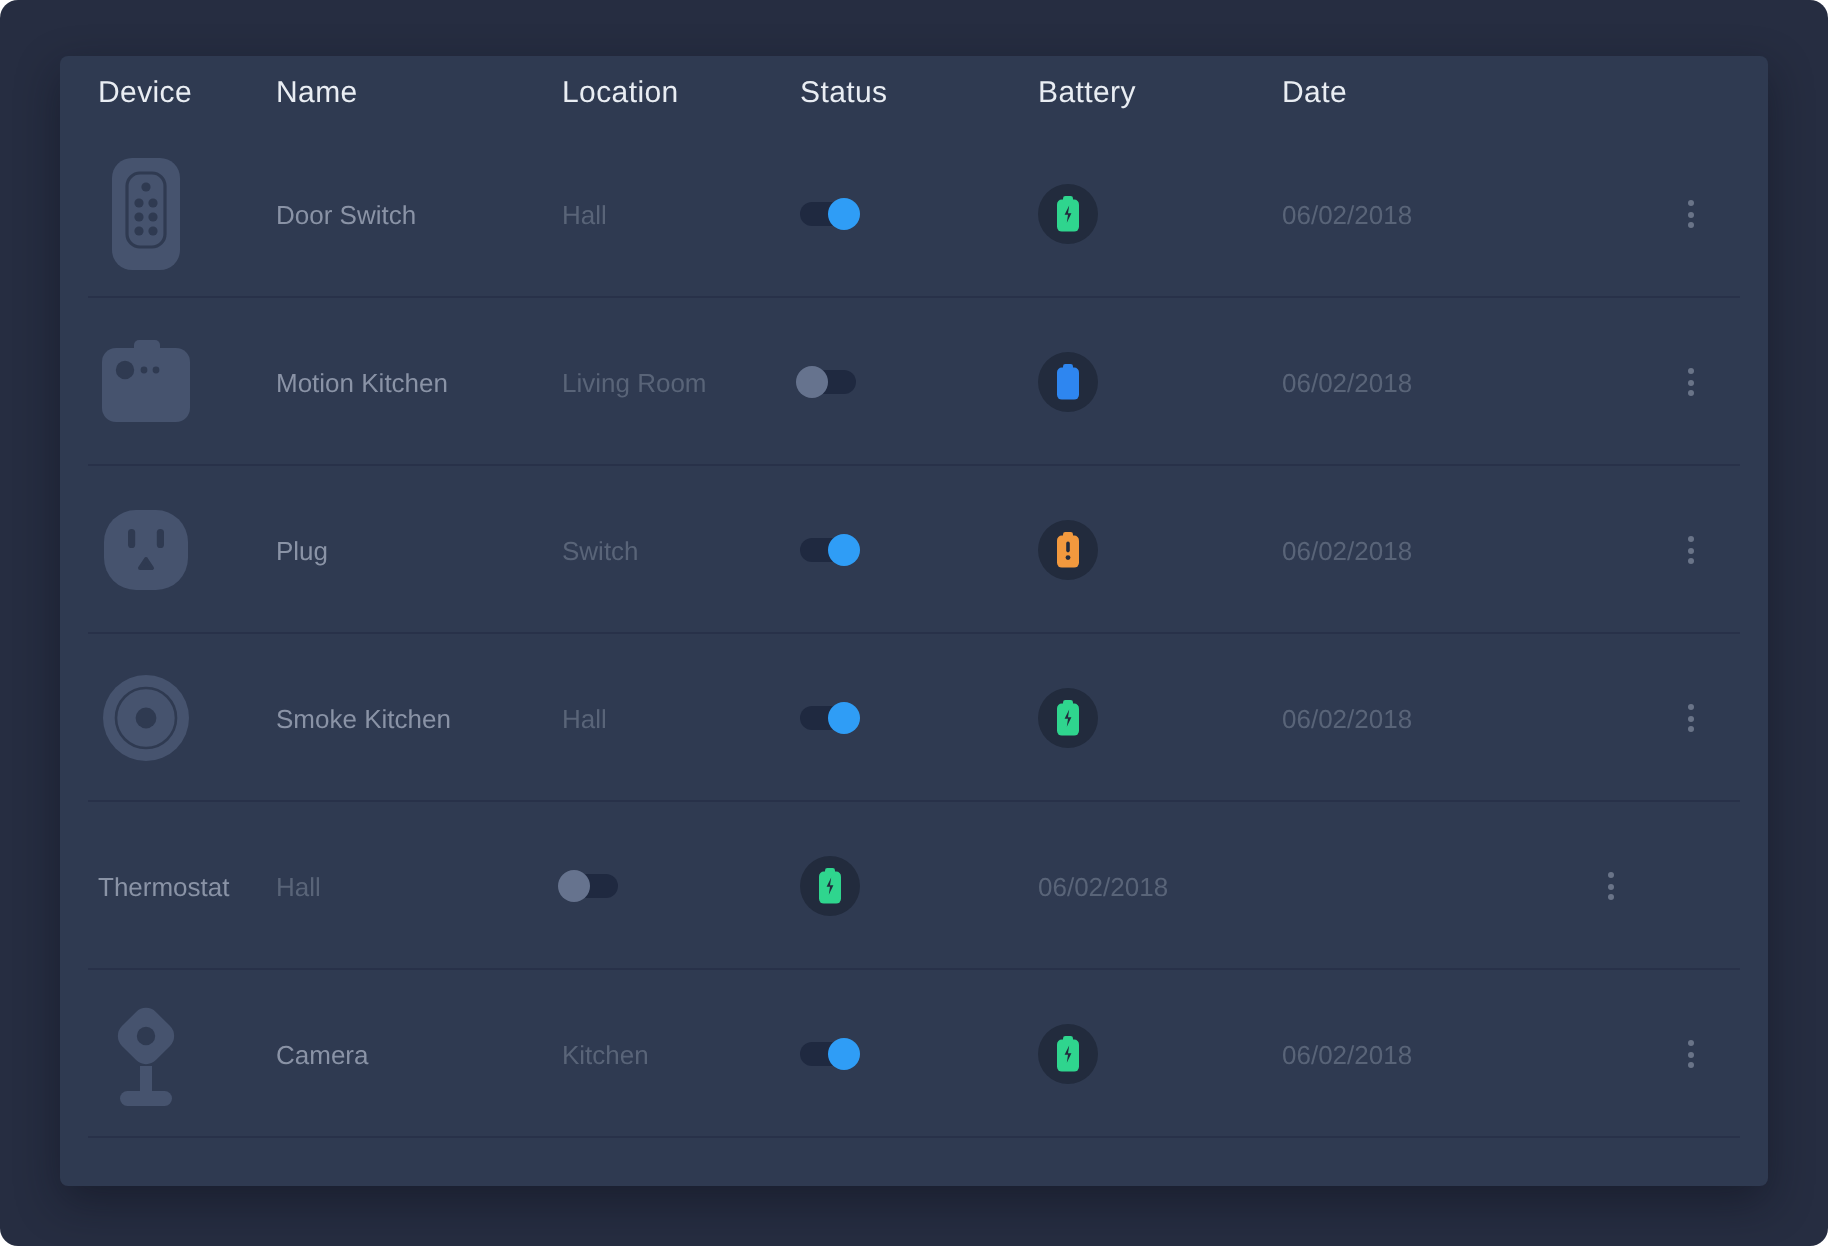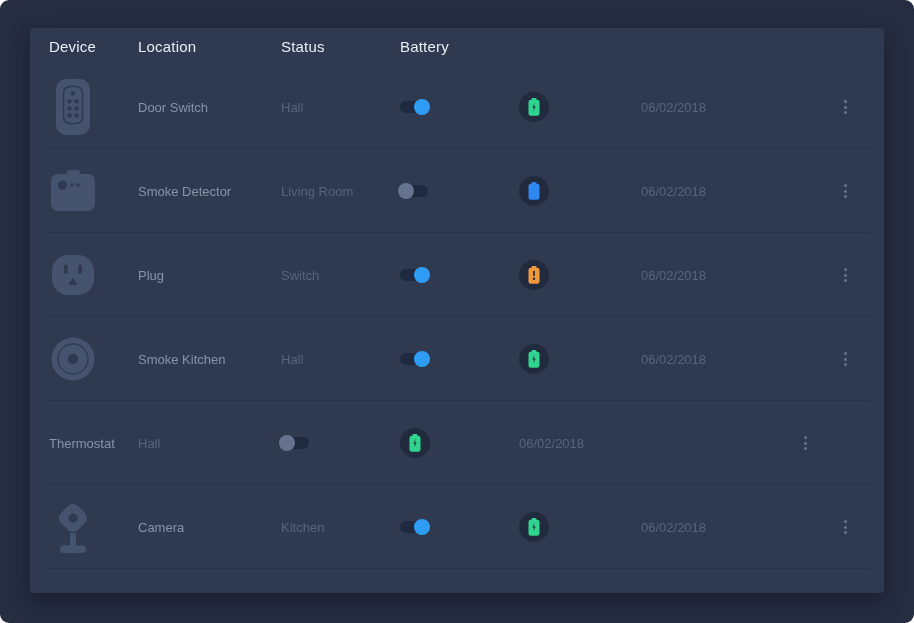--- a/index.html
+++ b/index.html
@@ -87,23 +87,25 @@
   }
 </style>
 </head>
 <body style="--card: #2f3a51; --icon: #46536e; --battery-badge-bg: #222b3d;">
 
 <div class="screen" style="--background: #262d41; --card: #2f3a51; --separator: #283149; --icon: #46536e; --header-text: #e9edf3; --name-text: #8a93a6; --muted-text: #596478; --toggle-track: #1f2940; --toggle-on: #2f9df6; --toggle-off: #66738e; --battery-badge-bg: #222b3d; --kebab-dot: #6a7488; --battery-green: #2fd58e; --battery-blue: #2e86f0; --battery-orange: #f2993e;">
   <div class="card">
 
     <div class="grid-row header-row">
       <div class="header-cell">Device</div>
+      <div class="header-cell">Name</div>
       <div class="header-cell">Location</div>
       <div class="header-cell">Status</div>
       <div class="header-cell">Battery</div>
+      <div class="header-cell">Date</div>
       <div class="header-cell"></div>
     </div>
 
     <div id="rows">
   <div class="grid-row row">
     <div class="device-cell">
       <span class="device-icon">
               <svg width="36" height="58" viewBox="0 0 36 58">
     <rect x="1" y="1" width="34" height="56" rx="10" fill="var(--icon)"></rect>
     <rect x="8.5" y="8.5" width="19" height="37" rx="6.5" fill="none" stroke="var(--card)" stroke-width="1.6"></rect>
@@ -148,21 +150,21 @@
       <span class="device-icon">
               <svg width="46" height="42" viewBox="0 0 46 42">
     <rect x="17" y="0" width="13" height="8" rx="2.5" fill="var(--icon)"></rect>
     <rect x="1" y="4" width="44" height="37" rx="7" fill="var(--icon)"></rect>
     <circle cx="12.5" cy="15" r="4.6" fill="var(--card)"></circle>
     <circle cx="22" cy="15" r="1.7" fill="var(--card)"></circle>
     <circle cx="28" cy="15" r="1.7" fill="var(--card)"></circle>
   </svg>
             </span>
     </div>
-    <div class="name-cell">Smoke Detector</div>
+    <div class="name-cell">Motion Kitchen</div>
     <div class="muted-cell">Living Room</div>
     <div>
       <div class="toggle off">
               <span class="knob"></span>
             </div>
     </div>
     <div>
       <span class="battery-badge">
               <svg width="12" height="18" viewBox="0 0 12 18">
     <rect x="3.5" y="0" width="5" height="3" rx="1.2" fill="#2e86f0"></rect>

